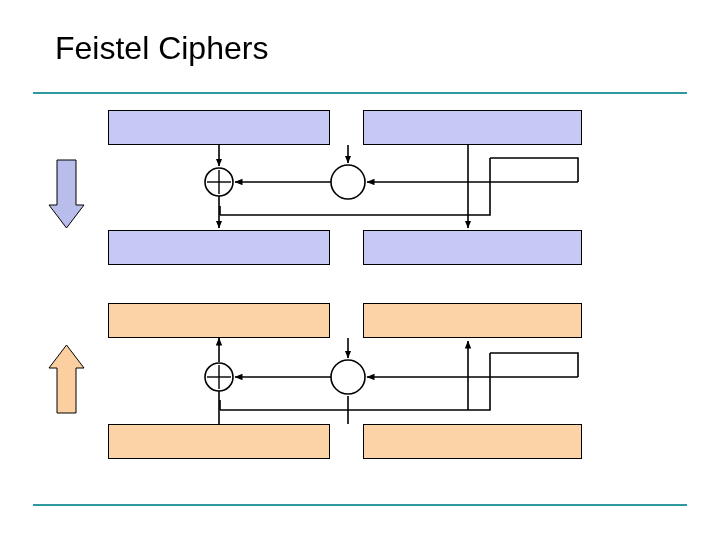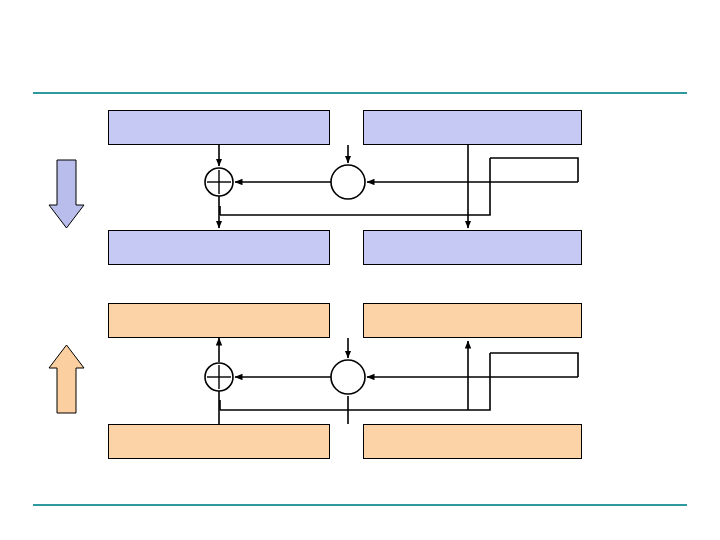--- a/index.html
+++ b/index.html
@@ -56,20 +56,21 @@
     width: 720px;
     height: 540px;
   }
   svg { display: block; }
 </style>
 </head>
 <body>
 
 <div id="slide">
 
+  <div id="title">Feistel Ciphers</div>
 
   <div class="rule" id="rule-top"></div>
   <div class="rule" id="rule-bottom"></div>
 
   <div class="block blue" style="left:108px; top:110px; width:222px; height:35px;"></div>
   <div class="block blue" style="left:363px; top:110px; width:219px; height:35px;"></div>
   <div class="block blue" style="left:108px; top:230px; width:222px; height:35px;"></div>
   <div class="block blue" style="left:363px; top:230px; width:219px; height:35px;"></div>
 
   <div class="block orange" style="left:108px; top:303px; width:222px; height:35px;"></div>

